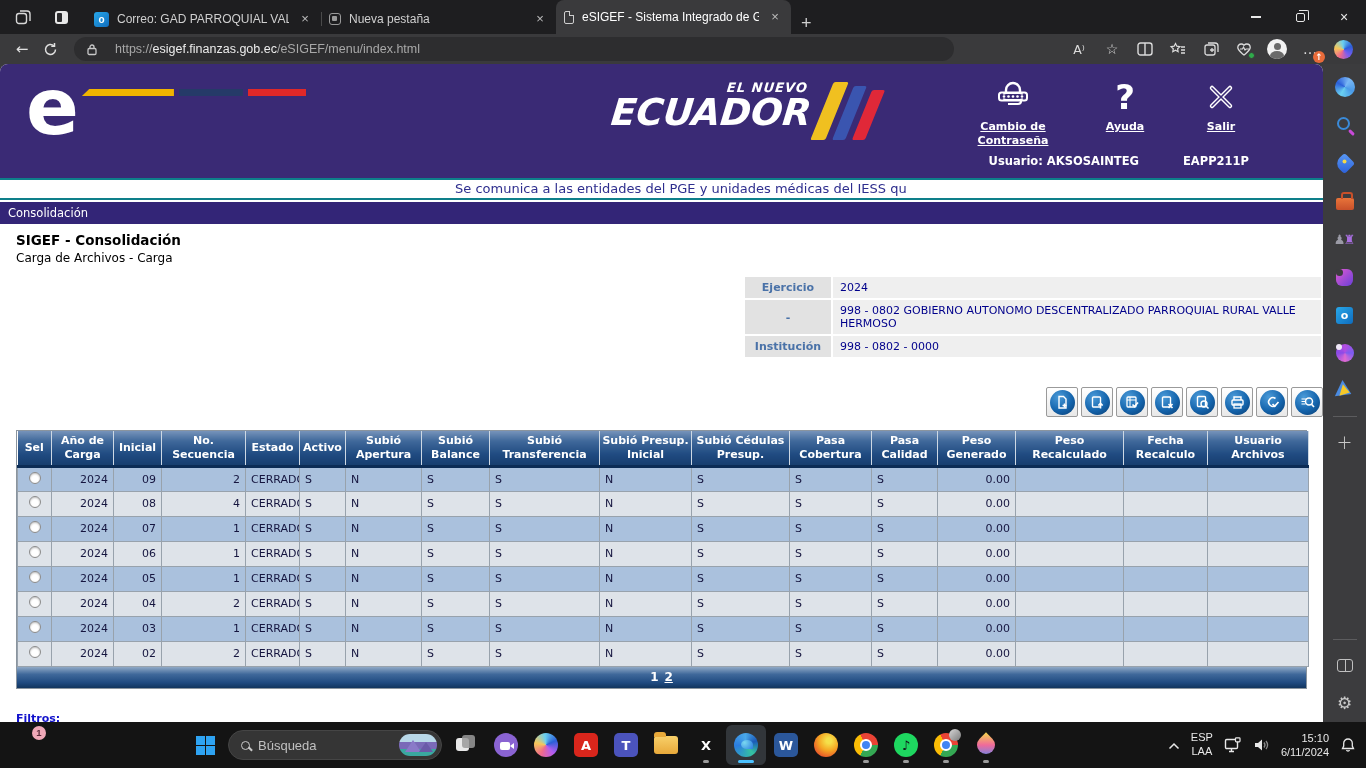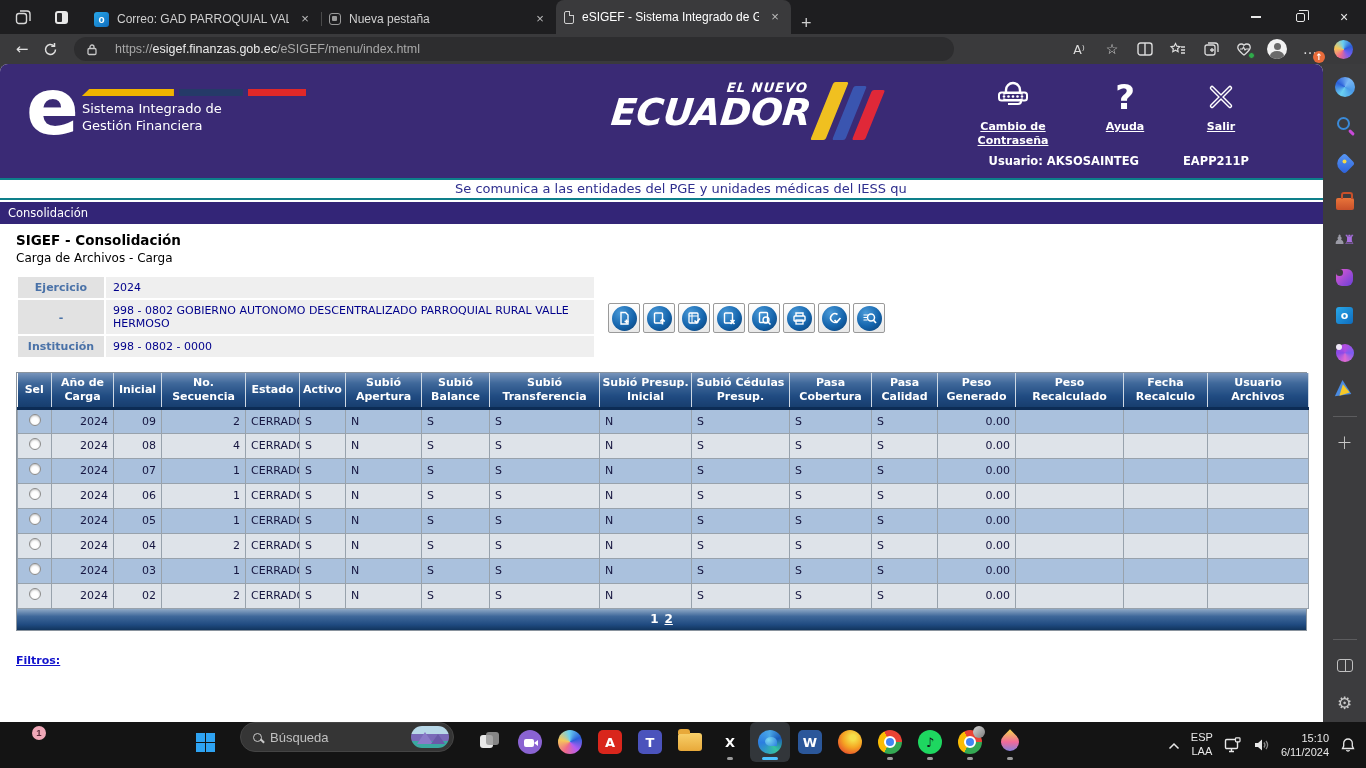--- a/index.html
+++ b/index.html
@@ -107,21 +107,21 @@
   
   .marquee{height:22px;background:#fff;border-top:2px solid #0e7f8a;border-bottom:2px solid #0e7f8a;overflow:hidden;position:relative;flex:none;}
   .marquee-text{position:absolute;left:455px;top:1px;white-space:nowrap;color:#2e2e8e;font-size:13px;font-family:"DejaVu Sans",sans-serif;}
   .menubar{height:22px;background:#332577;display:flex;align-items:center;padding-left:8px;margin-top:2px;flex:none;}
   .menubar-item{color:#fff;font-size:11.5px;font-family:"DejaVu Sans",sans-serif;cursor:pointer;}
 
   
   .content{flex:1;background:#fff;padding:8px 0 0 16px;font-family:"DejaVu Sans",sans-serif;position:relative;overflow:hidden;}
   .page-title{font-size:13.5px;font-weight:bold;color:#000;}
   .page-subtitle{font-size:12px;color:#000;margin:3px 0 10px;}
-  .form-row{display:flex;align-items:flex-start;}
+  .form-row{display:flex;align-items:flex-end;flex-direction:column;}
   table.param-form{border-collapse:collapse;width:580px;border:2px solid #d40000;background:#efefef;}
   table.param-form td{border:2px solid #fff;font-size:11px;}
   td.f-label{width:88px;background:#e2e2e2;color:#4a72a8;font-weight:bold;text-align:center;padding:4px 2px;}
   td.f-value{background:#efefef;color:#00008b;font-size:12px;padding:4px 7px;}
   .action-buttons{display:flex;gap:3px;margin:28px 0 0 12px;}
   .act-btn{width:32px;height:30px;background:linear-gradient(180deg,#ffffff,#e8e8e8);border:1px solid #9a9a9a;border-radius:2px;display:flex;align-items:center;justify-content:center;cursor:pointer;}
   .act-circ{width:25px;height:25px;border-radius:50%;background:radial-gradient(circle at 35% 28%,#4a9ad8,#1565ad 55%,#0a4076 95%);display:flex;align-items:center;justify-content:center;}
 
   .grid-wrap{margin-top:13px;width:1291px;border:1px solid #8a949e;}
   table.grid{border-collapse:collapse;table-layout:fixed;width:100%;}
@@ -134,21 +134,21 @@
   td.c-sel{text-align:center;}
   .pager{height:21px;background:linear-gradient(180deg,#8fa9c6 0%,#3f689a 35%,#1f4a80 75%,#12355e 100%);display:flex;align-items:center;justify-content:center;gap:6px;color:#fff;font-size:12px;font-weight:bold;}
   .pager .pg-link{text-decoration:underline;cursor:pointer;}
   .filters{display:inline-block;margin-top:23px;font-size:11px;font-weight:bold;color:#1212cc;text-decoration:underline;cursor:pointer;}
 
   
   .taskbar{height:46px;background:#141414;position:relative;flex:none;color:#e8e8e8;}
   .weather{position:absolute;left:14px;top:10px;width:26px;height:26px;cursor:pointer;}
   .weather-sun{width:24px;height:24px;border-radius:50%;background:radial-gradient(circle at 40% 35%,#f8e06a,#f0a028 80%);}
   .weather-badge{position:absolute;right:-6px;top:-6px;width:14px;height:14px;border-radius:50%;background:#f0a8b8;color:#5a2a3a;font-size:9.5px;font-weight:bold;text-align:center;line-height:14px;}
-  .tb-center{position:absolute;left:186px;top:0;height:46px;display:flex;align-items:flex-start;gap:16px;}
+  .tb-center{position:absolute;left:186px;top:0;height:46px;display:flex;align-items:center;gap:4px;}
   .start{width:38px;height:40px;display:flex;align-items:center;justify-content:center;cursor:pointer;}
   .start-logo{width:19px;height:19px;display:grid;grid-template-columns:9px 9px;grid-template-rows:9px 9px;gap:1px;}
   .start-logo i{background:#2ea3f2;}
   .search-pill{width:214px;height:30px;background:#353535;border:1px solid #454545;border-radius:15px;display:flex;align-items:center;padding:0 4px 0 12px;gap:8px;cursor:pointer;}
   .mag{width:9px;height:9px;border:1.6px solid #c8c8c8;border-radius:50%;position:relative;flex:none;}
   .mag::after{content:"";position:absolute;width:5px;height:1.6px;background:#c8c8c8;transform:rotate(45deg);right:-4px;bottom:-1px;}
   .search-text{flex:1;font-size:13px;color:#c0c0c0;}
   .search-img{width:38px;height:22px;border-radius:11px;background:linear-gradient(180deg,#b8d8e8 0 35%,#7a6ab8 35% 70%,#3aa8a0 70%);position:relative;overflow:hidden;flex:none;}
   .search-img::before{content:"";position:absolute;left:6px;top:6px;width:0;height:0;border-left:8px solid transparent;border-right:8px solid transparent;border-bottom:12px solid #8a7ac8;}
   .search-img::after{content:"";position:absolute;left:20px;top:8px;width:0;height:0;border-left:7px solid transparent;border-right:7px solid transparent;border-bottom:10px solid #6a5aa8;}
@@ -297,24 +297,20 @@
 
       <div class="site-header">
         <div class="logo">
           <span class="logo-e">e</span>
           <span class="logo-right">
             <span class="logo-bar">
                 <i class="lb-y"></i>
                 <i class="lb-n"></i>
                 <i class="lb-r"></i>
               </span>
-            <div class="logo-sub">
-              <div>Sistema Integrado de</div>
-              <div>Gestión Financiera</div>
-            </div>
           </span>
         </div>
         <div class="ecuador">
           <div class="ec-text">
             <div class="ec-small">EL NUEVO</div>
             <div class="ec-big">ECUADOR</div>
           </div>
           <div class="ec-stripes">
               <span class="st-y"></span>
               <span class="st-b"></span>

